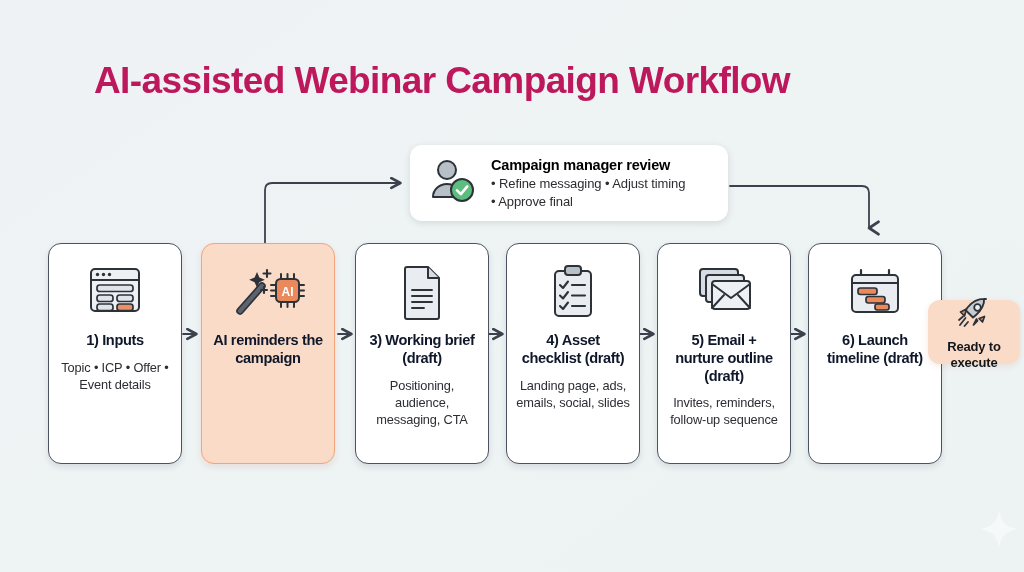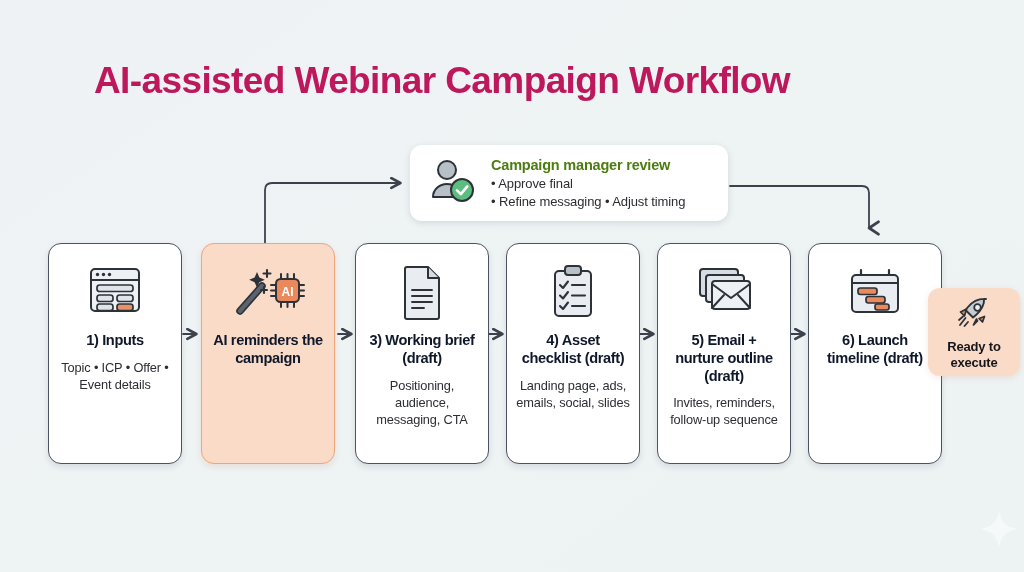--- a/index.html
+++ b/index.html
@@ -35,21 +35,21 @@
     background: #ffffff;
     border-radius: 12px;
     box-shadow: 0 2px 7px rgba(40,50,65,.13);
     display: flex;
     align-items: center;
     padding: 0 14px 0 16px;
     gap: 13px;
   }
   .review-text { padding-top: 1px; }
   .review-title {
-    font-size: 14.5px; font-weight: 700; color: #4d7c0f;
+    font-size: 14.5px; font-weight: 700; color: #000000;
     letter-spacing: -0.2px; margin-bottom: 2px;
   }
   .review-bullets {
     font-size: 13px; color: #2b2d31; line-height: 1.33;
     letter-spacing: -0.1px;
   }
 
   
   .card {
     position: absolute;
@@ -75,22 +75,22 @@
     letter-spacing: -0.35px; color: #0f172a; margin-bottom: 9px;
   }
   .card .c-body {
     font-size: 12.8px; line-height: 1.33; color: #2c2e33;
     letter-spacing: -0.15px;
   }
 
   
   .ready-badge {
     position: absolute;
-    left: 928px; top: 288px;
-    width: 92px; height: 88px;
+    left: 928px; top: 300px;
+    width: 92px; height: 64px;
     background: #fadbc8;
     border-radius: 12px;
     box-shadow: 0 2px 6px rgba(190,120,80,.15);
     display: flex; flex-direction: column;
     align-items: center; justify-content: center;
     padding-top: 2px;
   }
   .ready-badge .rb-label {
     font-size: 13px; font-weight: 700; line-height: 1.2;
     text-align: center; color: #15161a; margin-top: 5px;
@@ -136,22 +136,22 @@
       <svg width="52" height="52" viewBox="0 0 52 52">
         <circle cx="21" cy="15" r="9" fill="#b7bfc7" stroke="#2d3239" stroke-width="2"></circle>
         <path d="M7,42 a14,13 0 0 1 28,0 z" fill="#b7bfc7" stroke="#2d3239" stroke-width="2" stroke-linejoin="round"></path>
         <circle cx="36" cy="35" r="11" fill="#5dbd7e" stroke="#2d3239" stroke-width="2"></circle>
         <path d="M31,35.3 L34.8,39.2 L41.3,31.4" fill="none" stroke="#ffffff" stroke-width="2.6" stroke-linecap="round" stroke-linejoin="round"></path>
       </svg>
     </div>
     <div class="review-text">
       <div class="review-title">Campaign manager review</div>
       <div class="review-bullets">
+        <div>• Refine messaging  • Adjust timing</div>
         <div>• Approve final</div>
-        <div>• Refine messaging  • Adjust timing</div>
       </div>
     </div>
   </div>
 
   <div class="card" style="left:48px">
     <div class="icon">
       <svg width="60" height="56" viewBox="0 0 60 56">
         <rect x="6" y="5" width="48" height="42" rx="4" fill="#eef1f4" stroke="#2d3239" stroke-width="2"></rect>
         <path d="M6,16 h48" stroke="#2d3239" stroke-width="2"></path>
         <circle cx="12.5" cy="10.5" r="1.7" fill="#2d3239"></circle>

